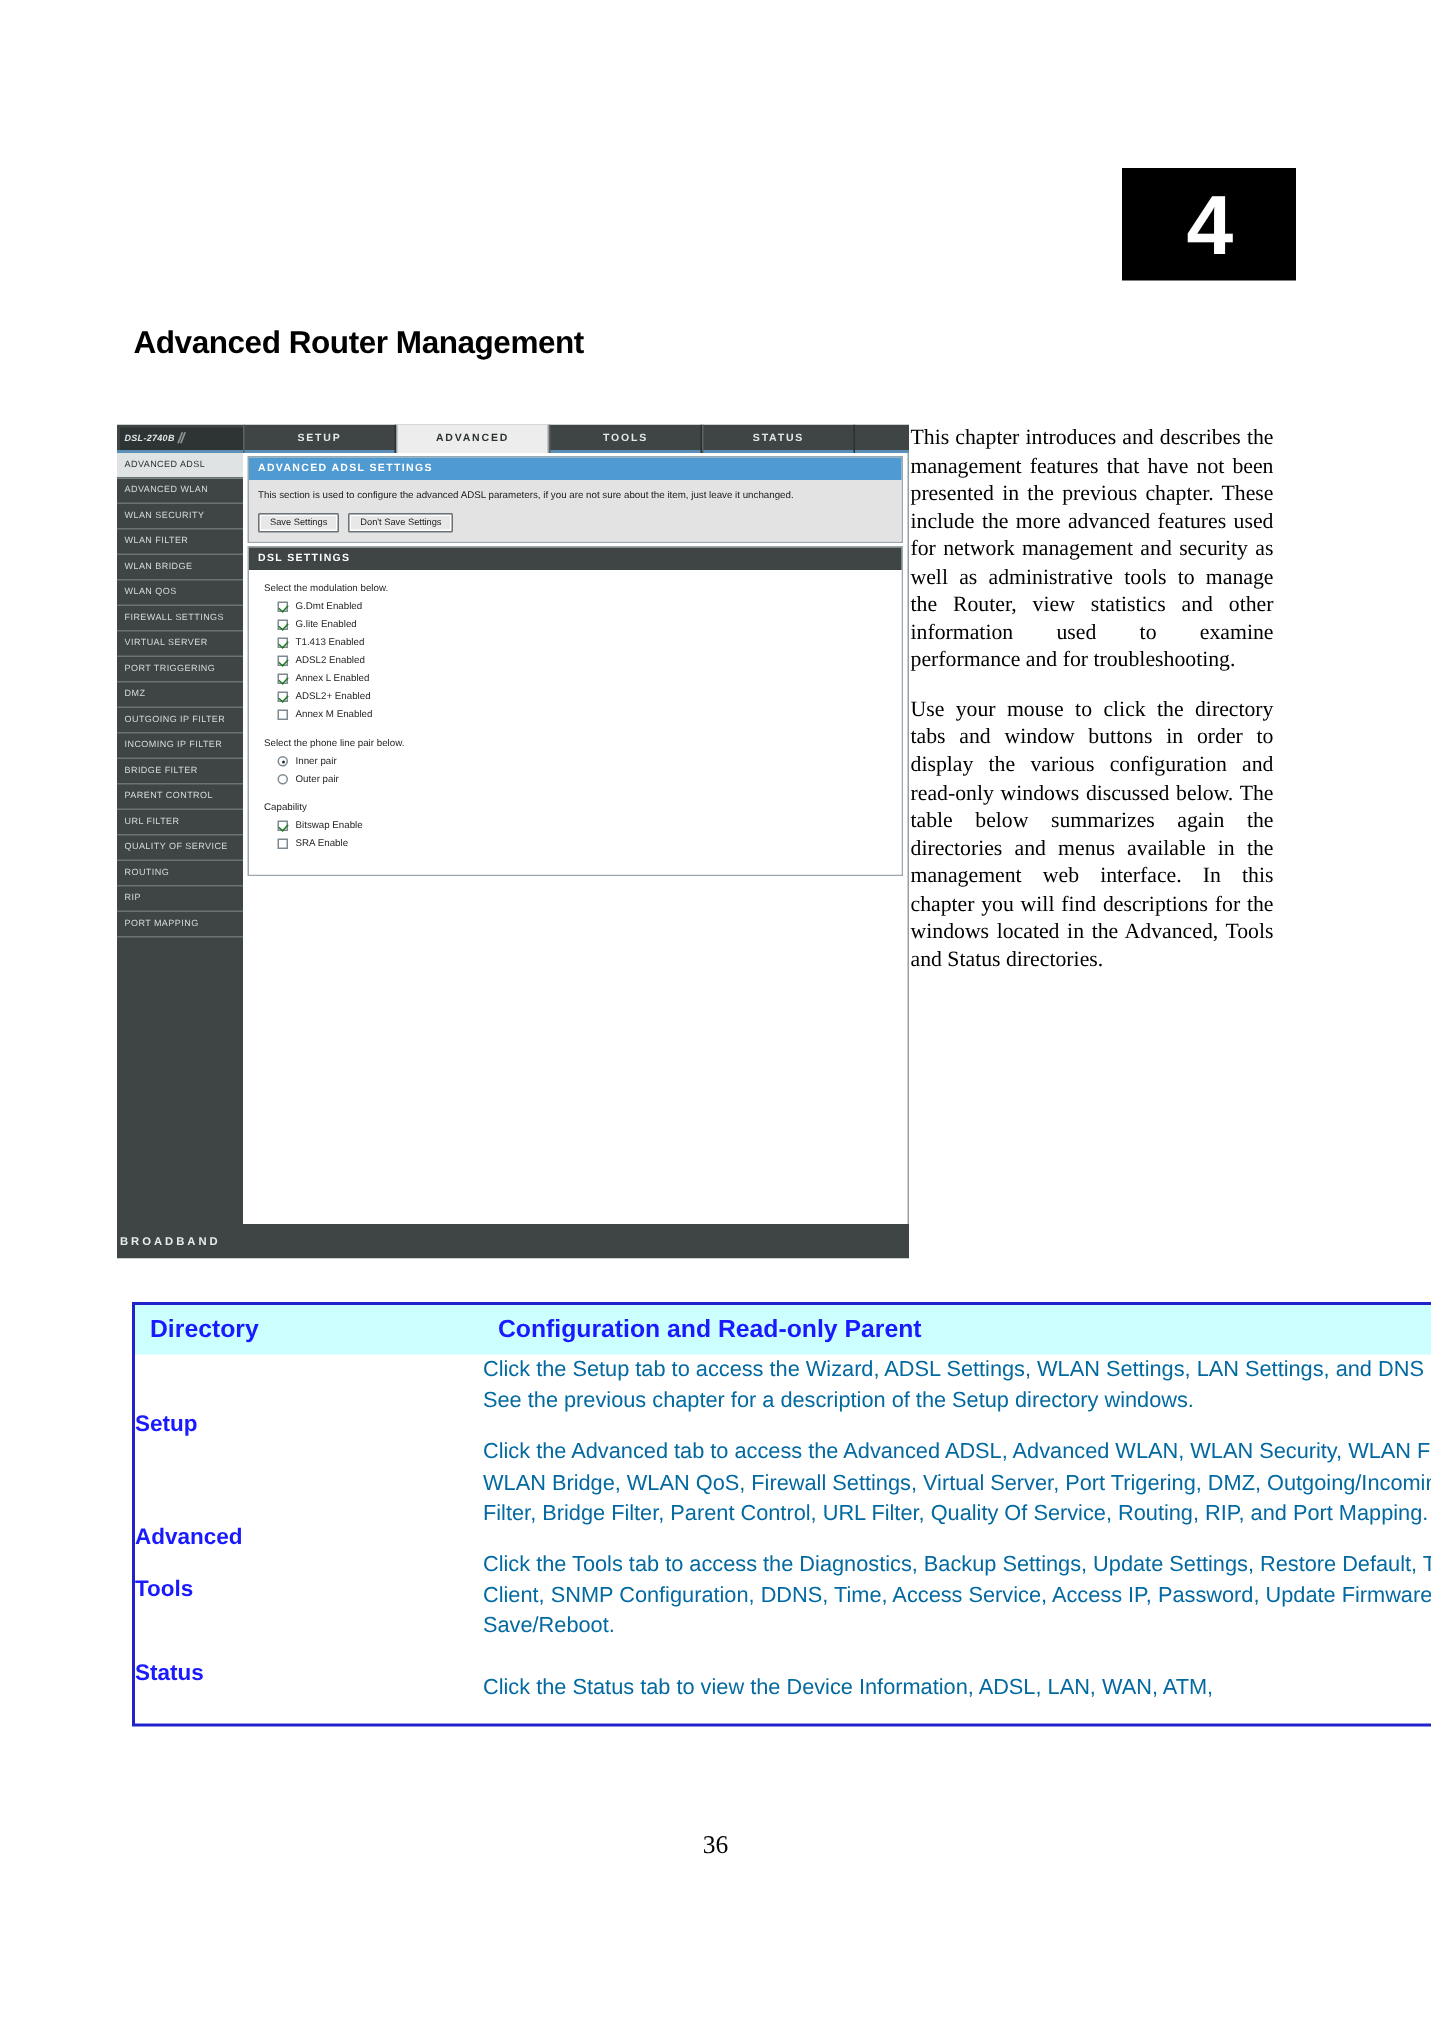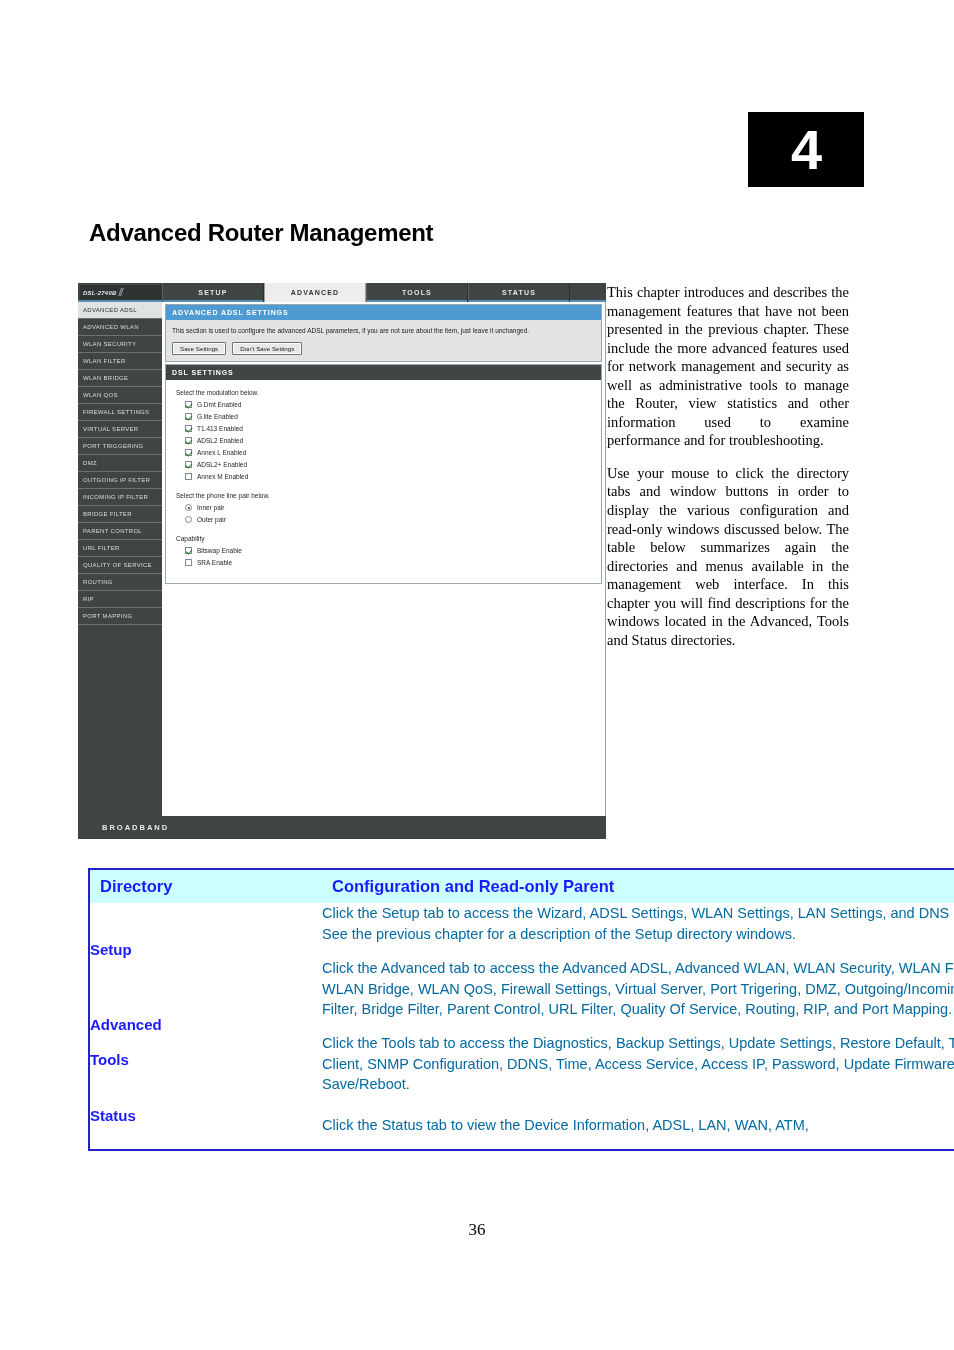--- a/index.html
+++ b/index.html
@@ -30,21 +30,21 @@
     line-height: 75px;
     text-align: center;
     letter-spacing: -1px;
   }
   .chapter-title {
     position: absolute;
     left: 89px;
     top: 203px;
     font-family: "Liberation Sans", sans-serif;
     font-weight: bold;
-    font-size: 24px;
+    font-size: 21px;
     color: #000000;
     letter-spacing: -0.3px;
     white-space: nowrap;
   }
 
   
   .router-shot {
     position: absolute;
     left: 78px;
     top: 283px;
@@ -245,21 +245,21 @@
     width: 528px; height: 23px;
     background: #3f4444;
     display: flex;
     align-items: center;
   }
   .ru-footer-text {
     color: #e6ebec;
     font-size: 7.5px;
     font-weight: bold;
     letter-spacing: 2px;
-    padding-left: 24px;
+    padding-left: 2px;
   }
 
   
   .body-col {
     position: absolute;
     left: 607px;
     top: 283px;
     width: 253px;
   }
   .body-col p {

